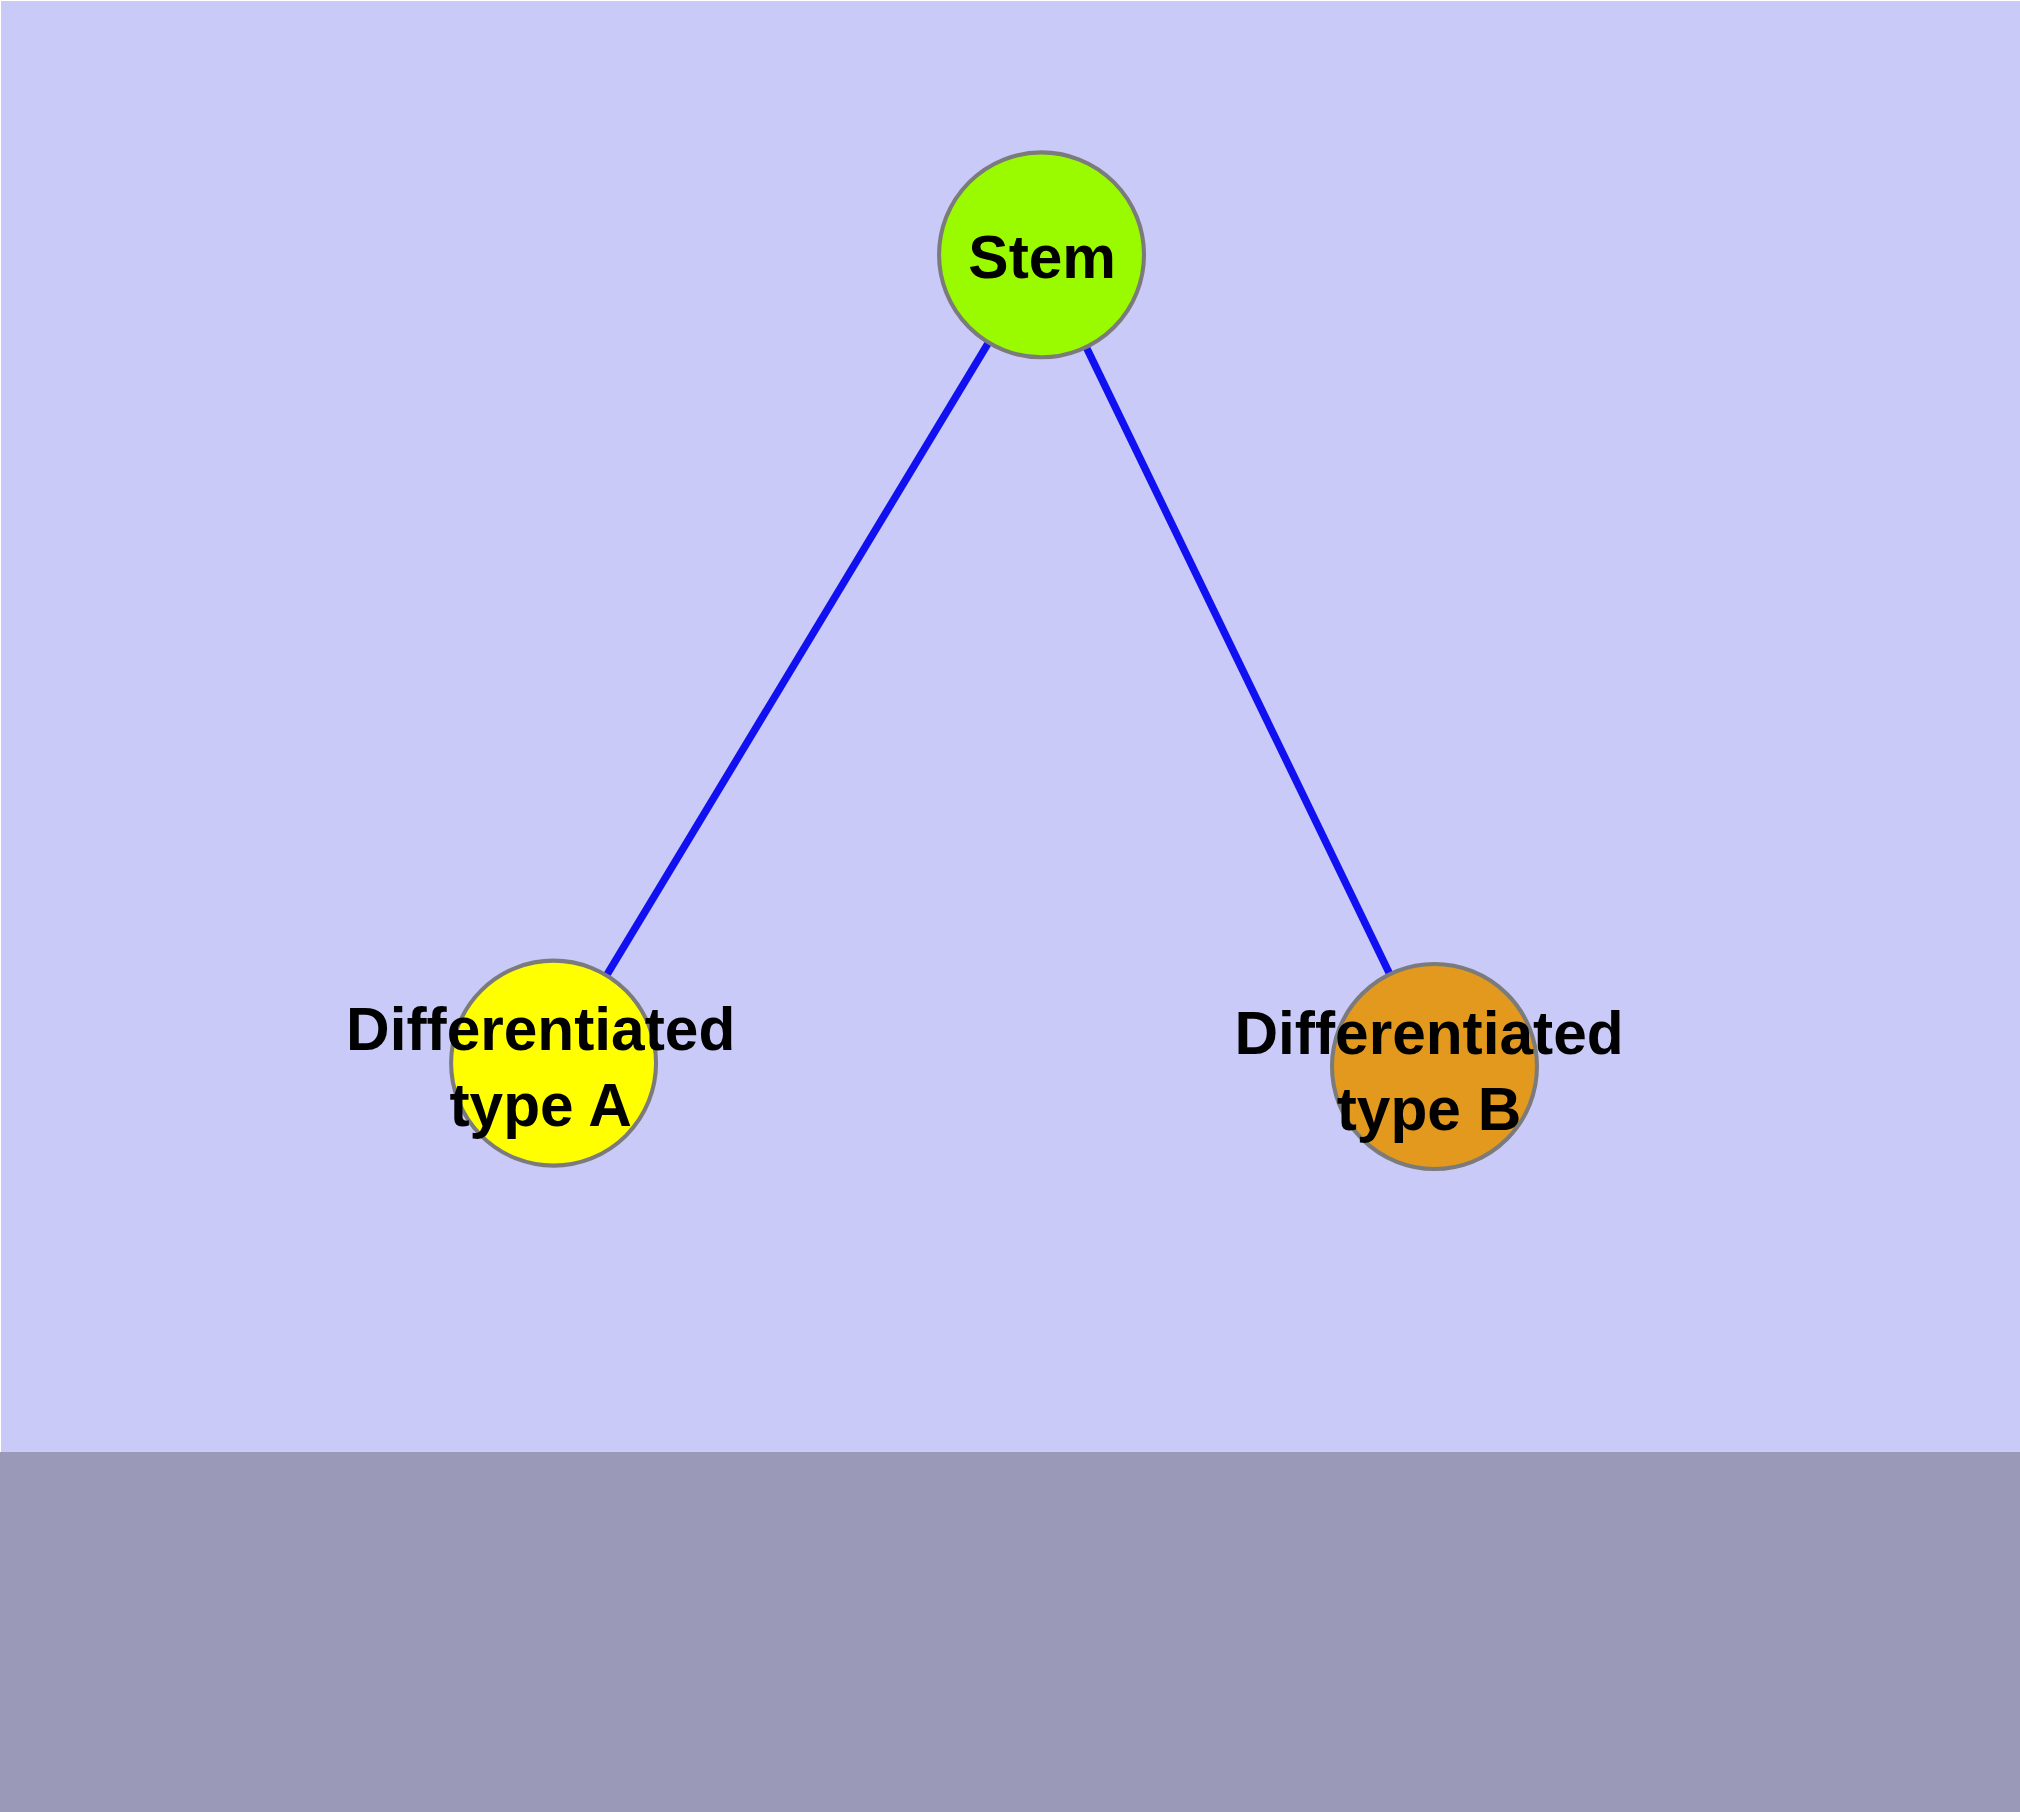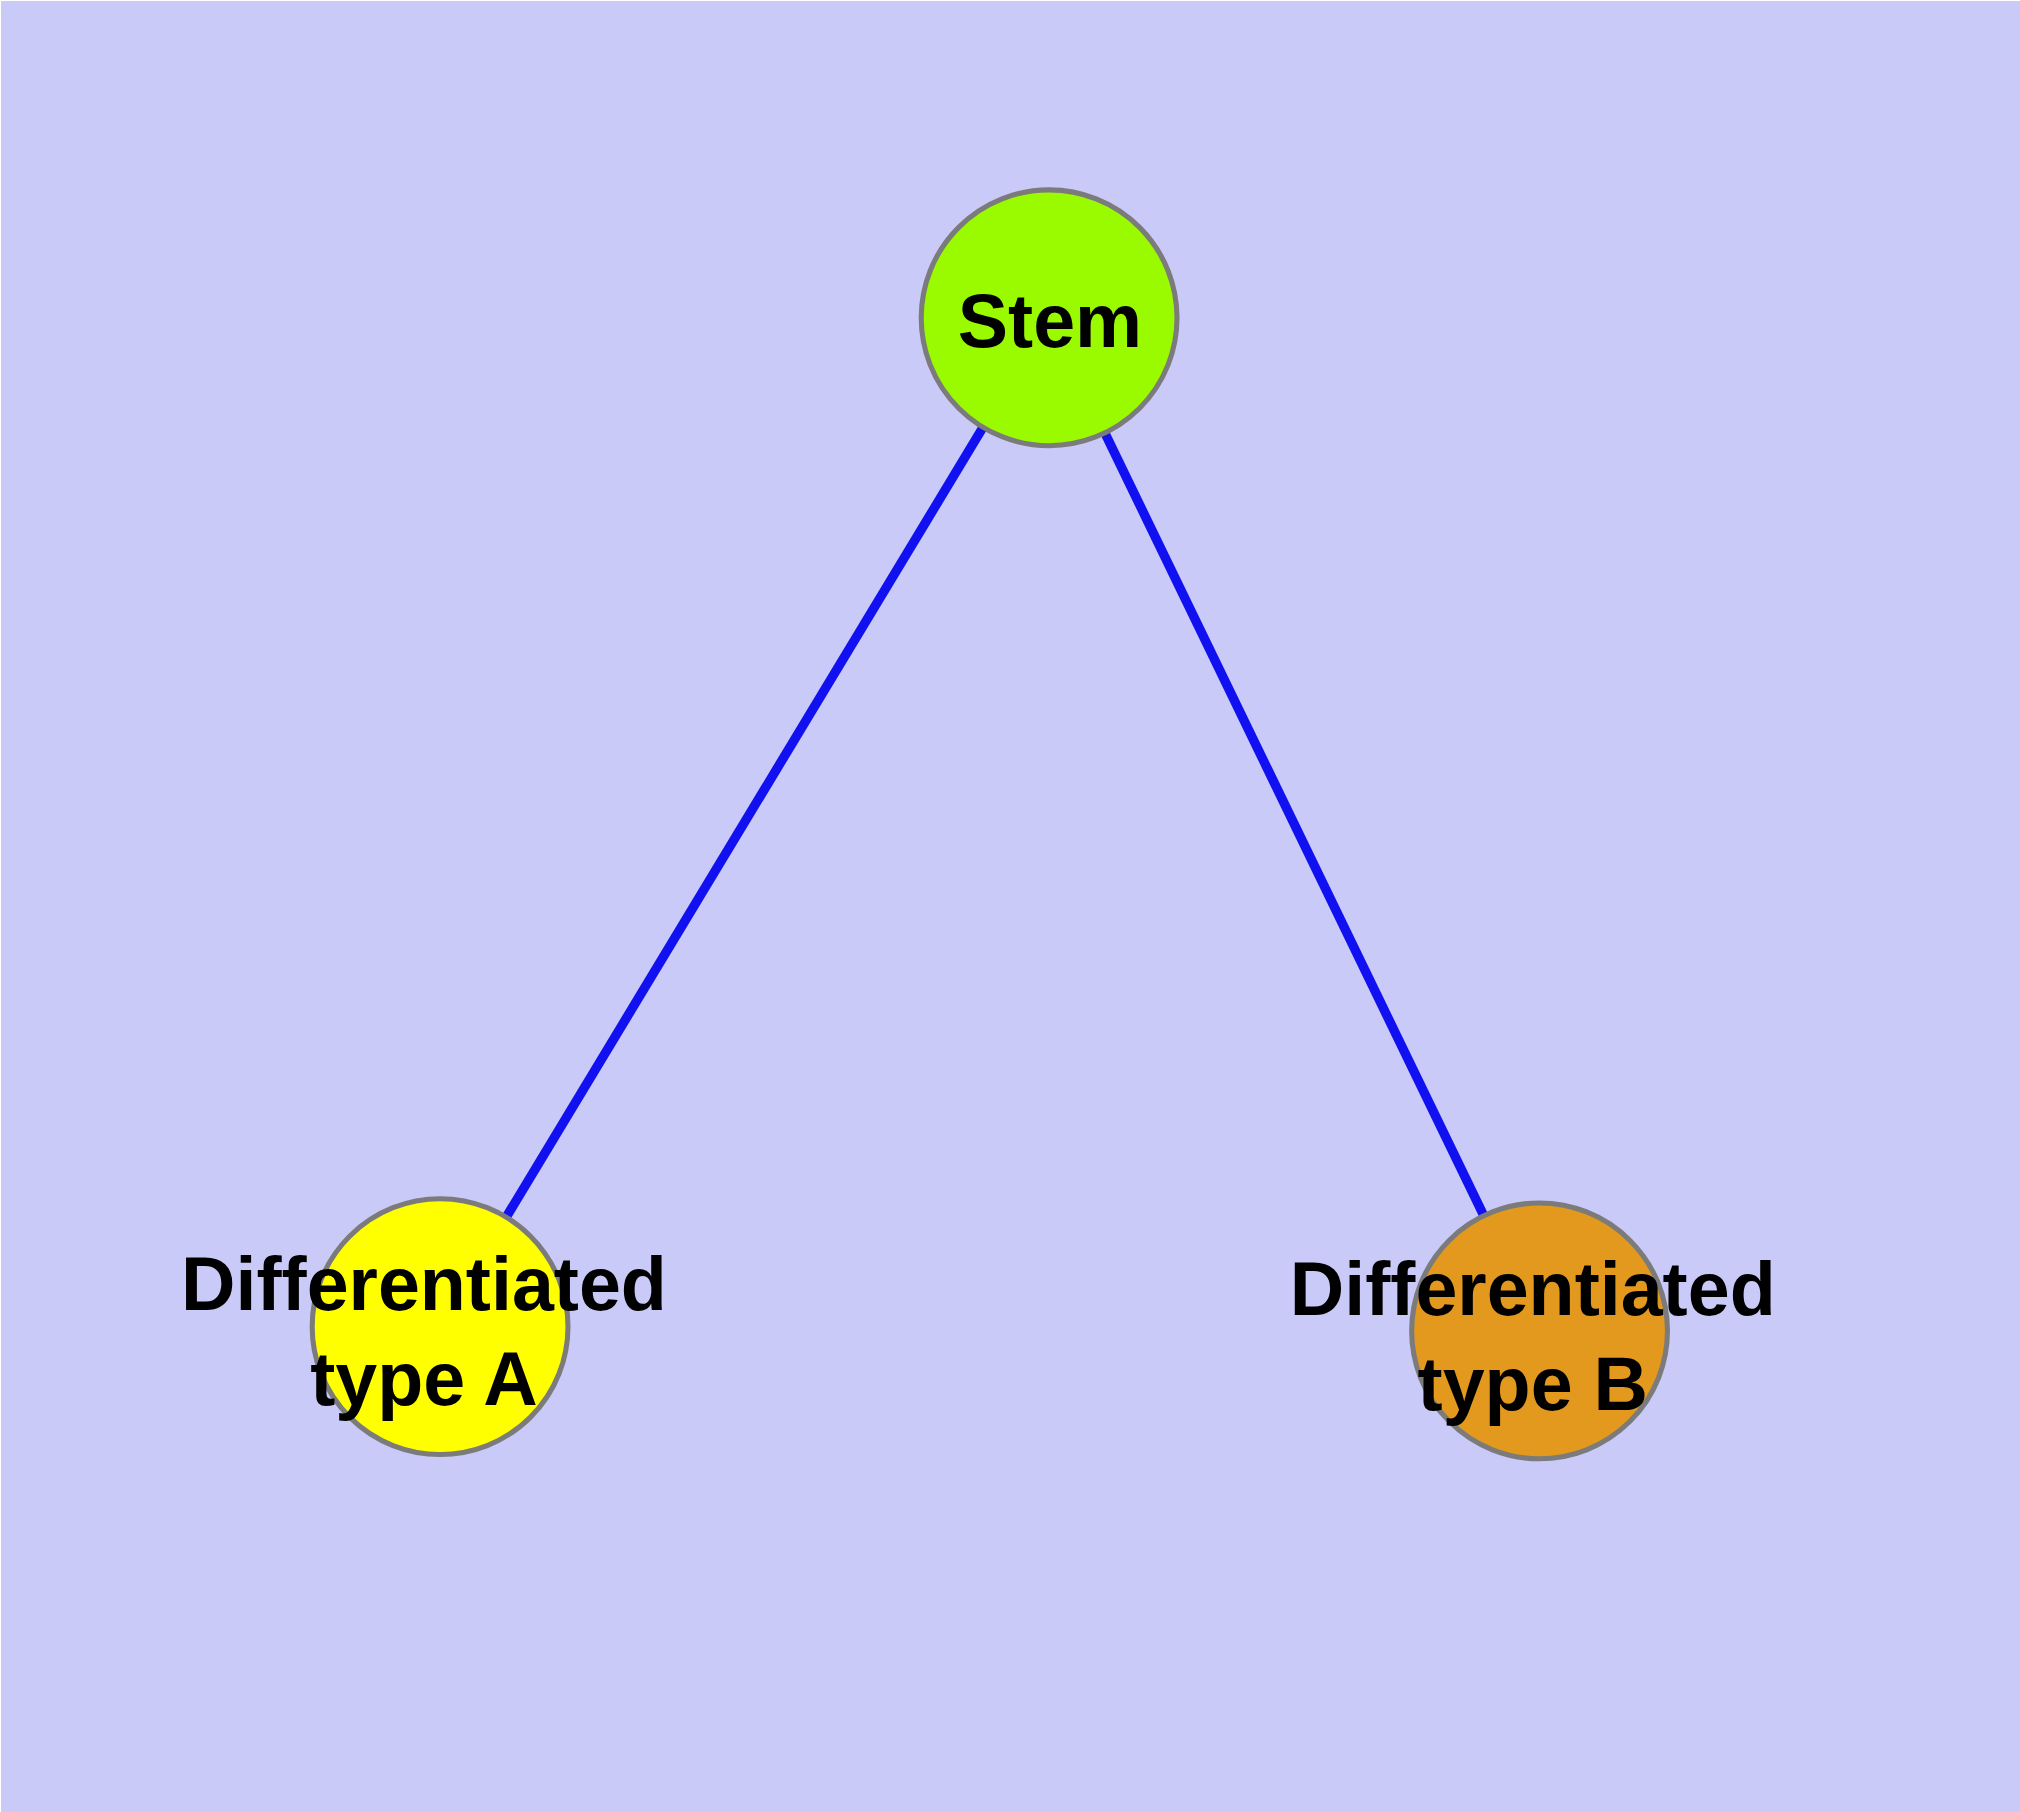--- a/index.html
+++ b/index.html
@@ -3,21 +3,21 @@
 <meta charset="utf-8">
 <style>
   html, body {
     margin: 0;
     padding: 0;
     background: #9a9ab8;
   }
   .canvas {
     position: relative;
     width: 2021px;
-    height: 1812px;
+    height: 1452px;
     background: #CACAF8;
     border-top: 1.7px solid #FFFFFF;
     border-left: 1.7px solid #FFFFFF;
     box-sizing: border-box;
     overflow: hidden;
     font-family: "Liberation Sans", sans-serif;
     padding-left: 16px;
   }
   .graph-svg {
     position: absolute;

